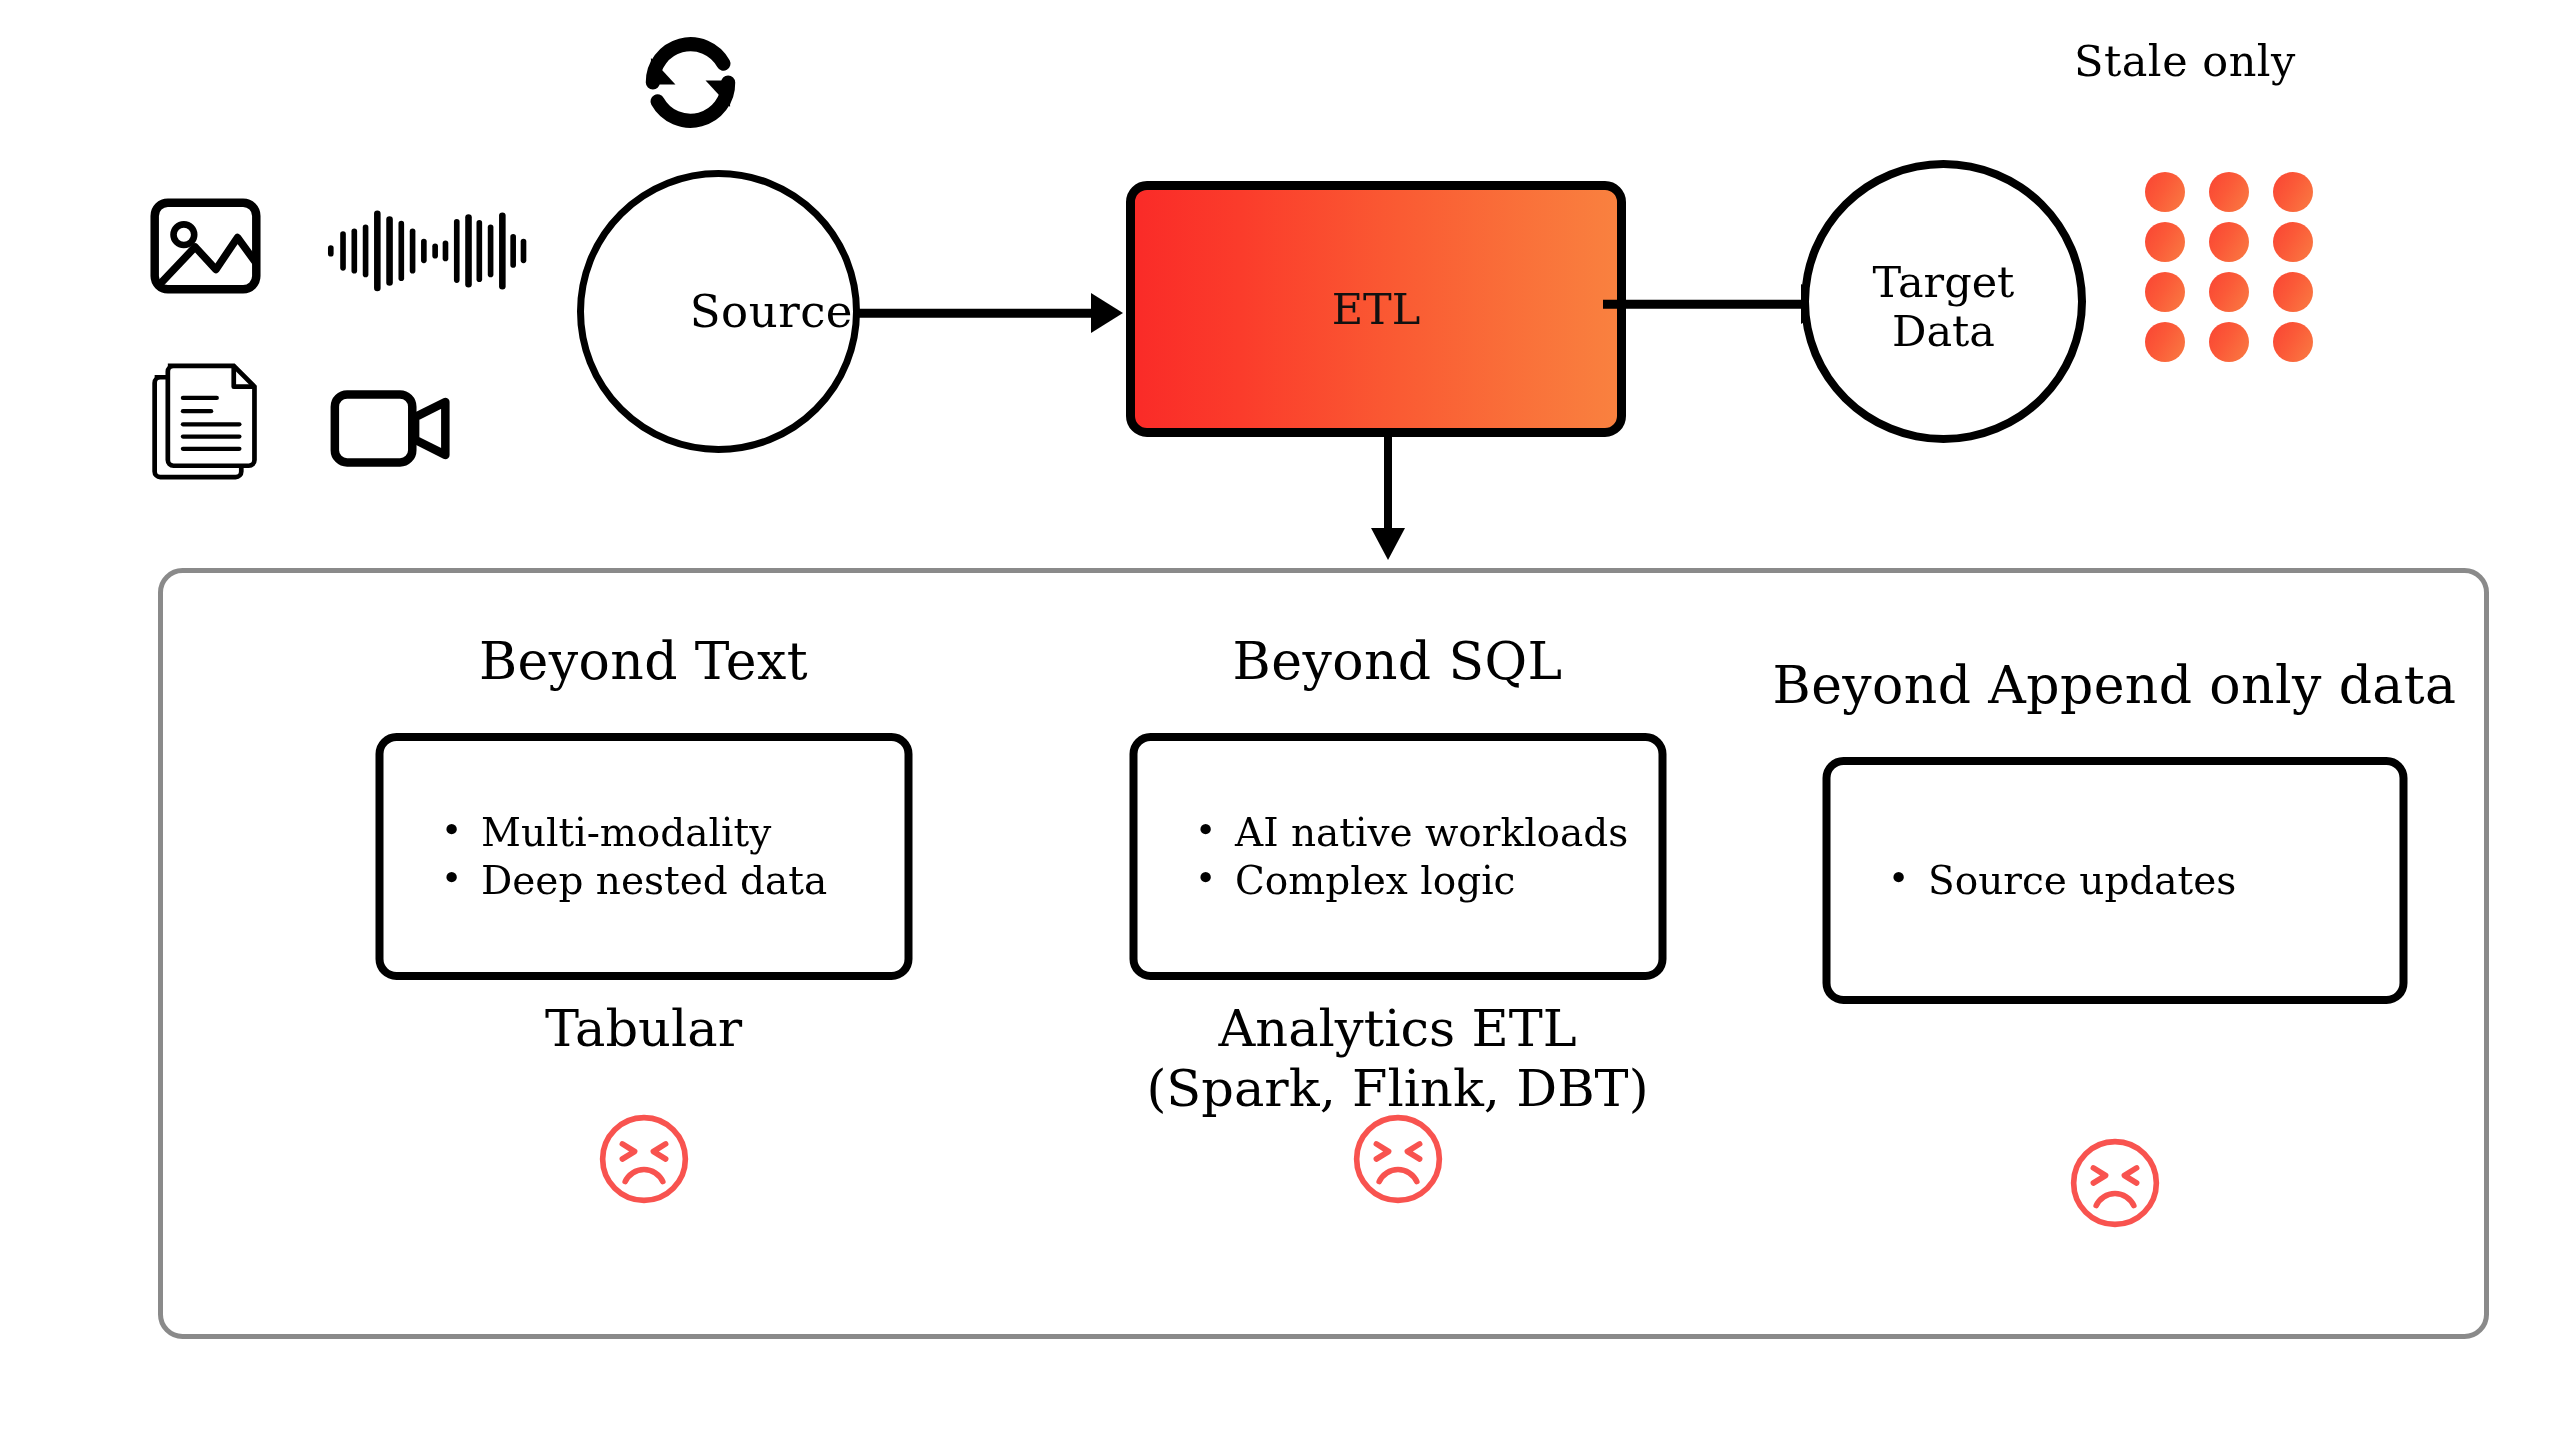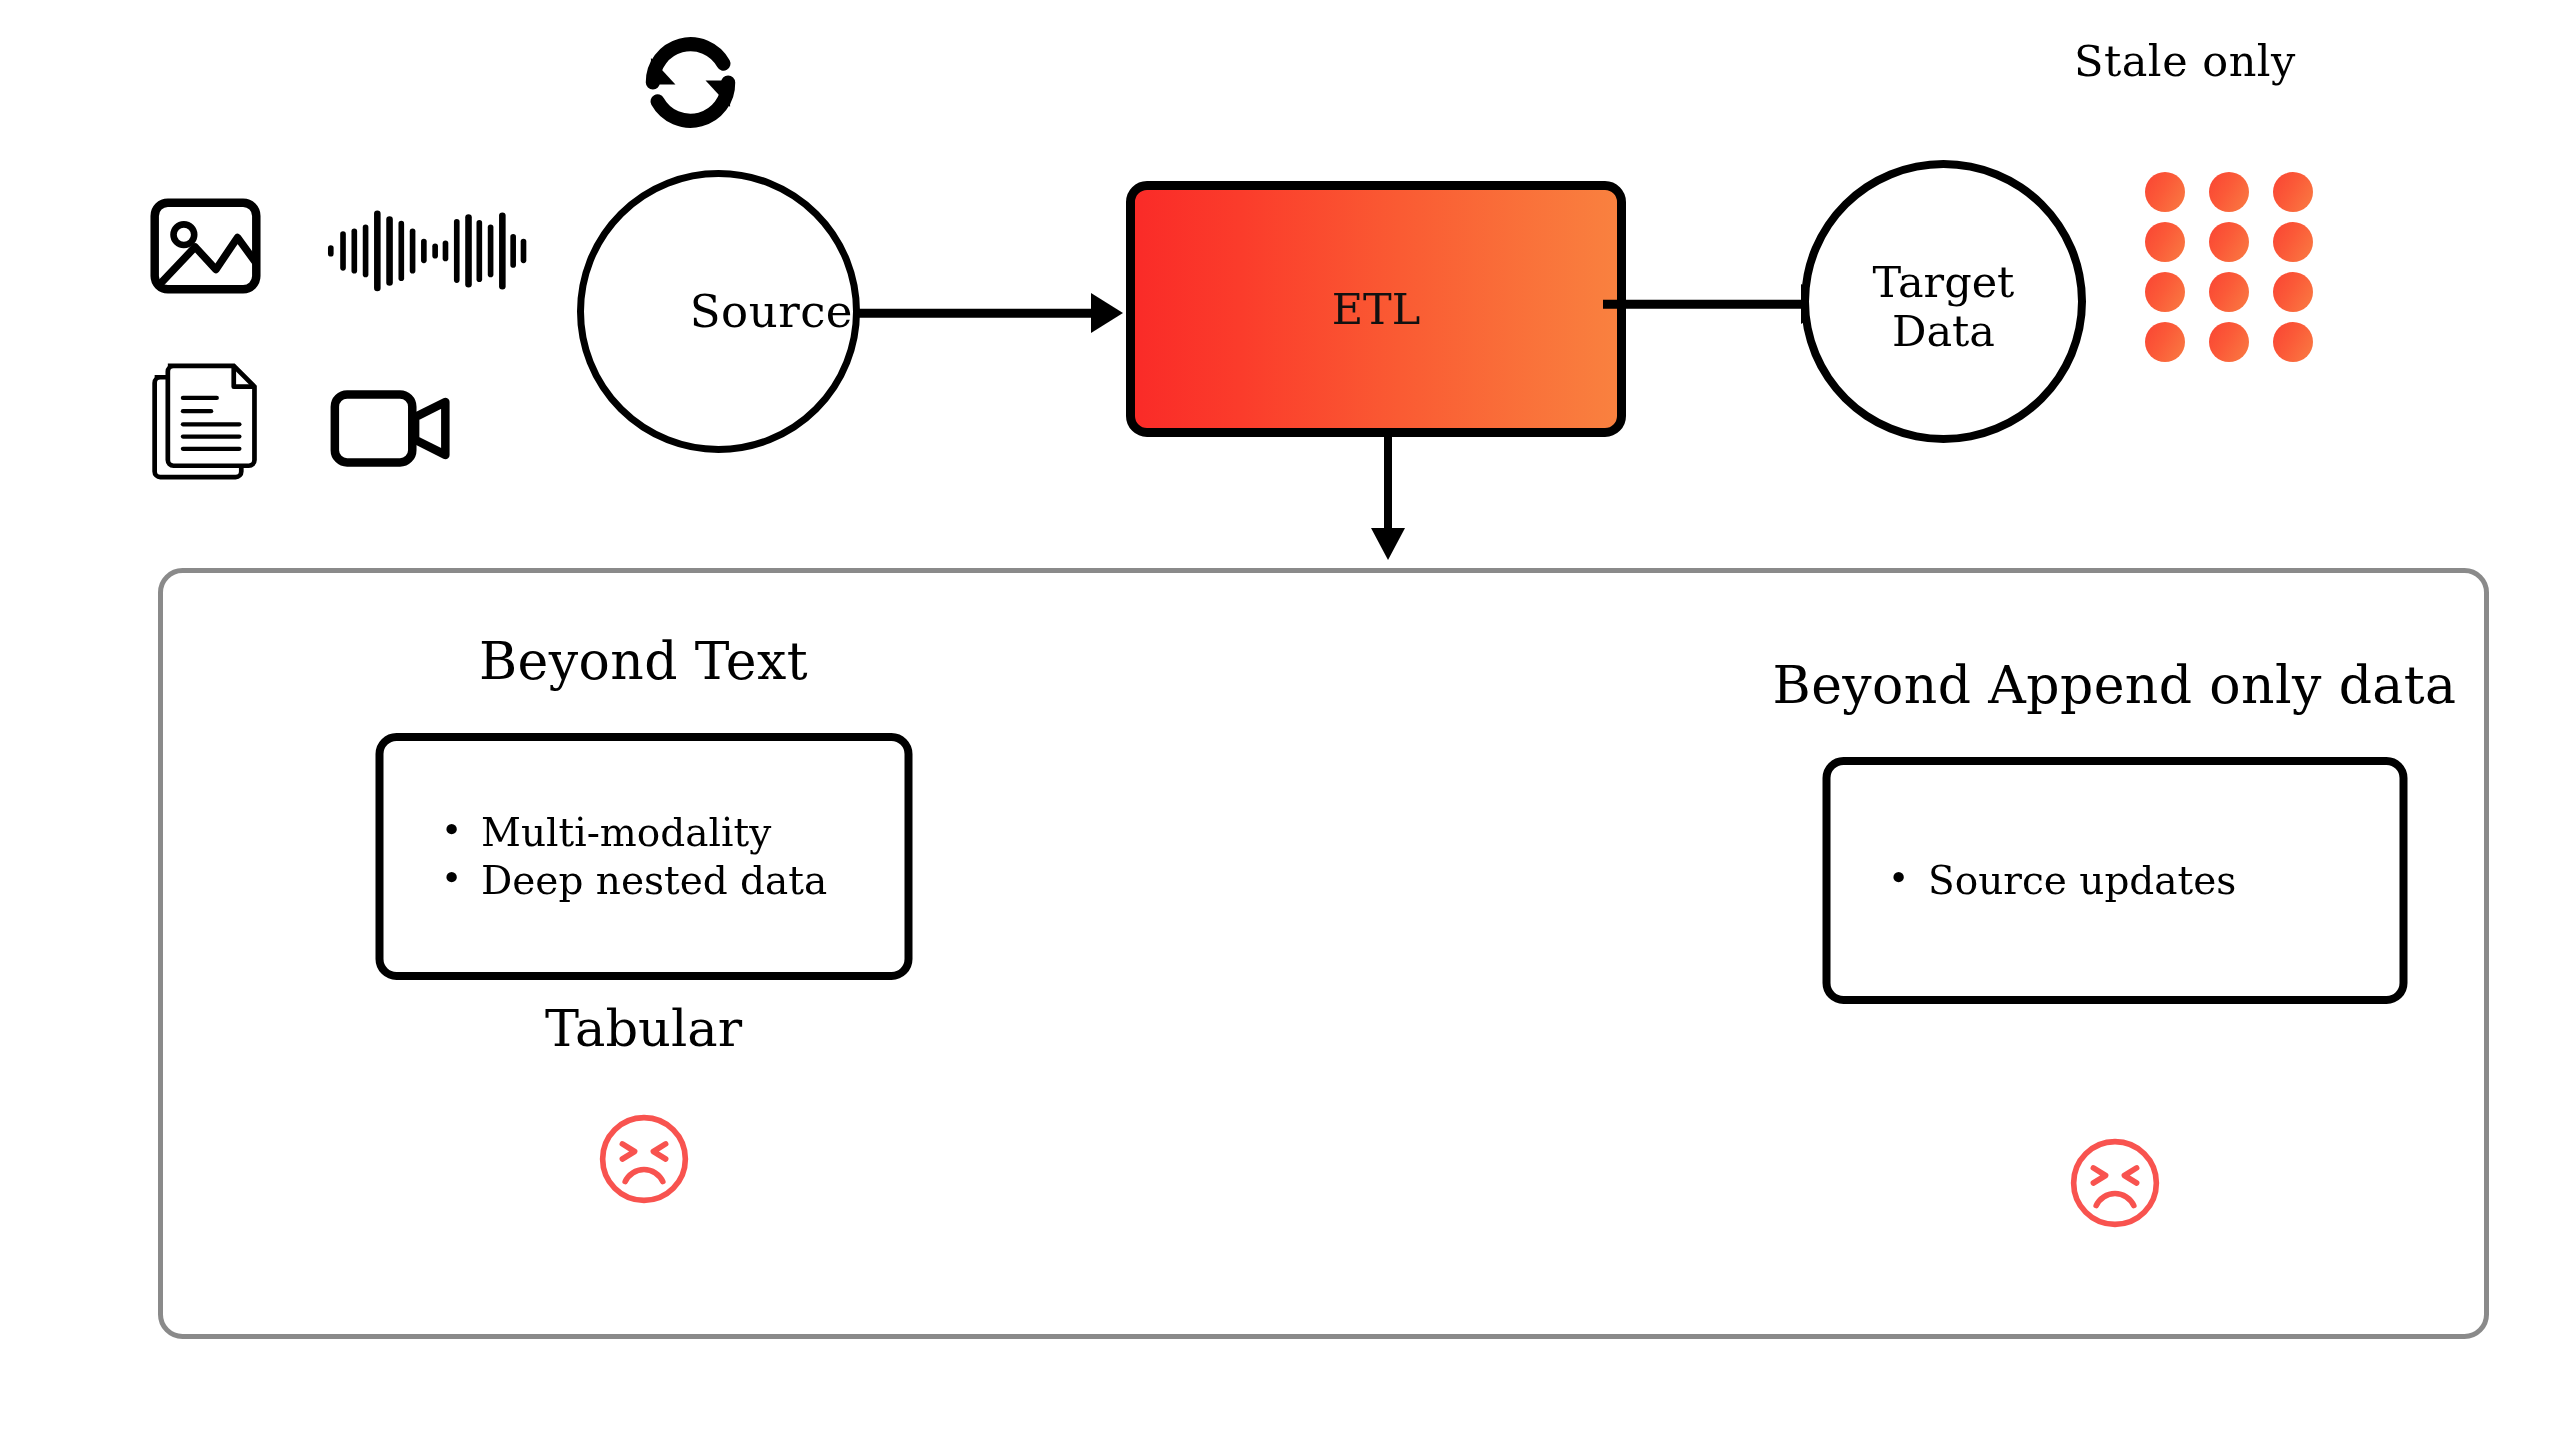--- a/index.html
+++ b/index.html
@@ -304,20 +304,39 @@
     <span class="sad-face">
       <svg viewBox="0 0 100 100" width="94" height="94">
         <circle cx="50" cy="50" r="44" fill="none" stroke="#F8534F" stroke-width="6"></circle>
         <path d="M27 34 L40 42 L27 50" fill="none" stroke="#F8534F" stroke-width="6" stroke-linecap="round" stroke-linejoin="round"></path>
         <path d="M73 34 L60 42 L73 50" fill="none" stroke="#F8534F" stroke-width="6" stroke-linecap="round" stroke-linejoin="round"></path>
         <path d="M30 74 A22 22 0 0 1 70 74" fill="none" stroke="#F8534F" stroke-width="6" stroke-linecap="round"></path>
       </svg>
     </span>
   </div>
 
+  <div class="column" id="col-1">
+    <div class="col-title">Beyond SQL</div>
+    <div class="col-box">
+      <ul>
+        <li>AI native workloads</li>
+        <li>Complex logic</li>
+      </ul>
+    </div>
+    <div class="col-caption">Analytics ETL
+(Spark, Flink, DBT)</div>
+    <span class="sad-face">
+      <svg viewBox="0 0 100 100" width="94" height="94">
+        <circle cx="50" cy="50" r="44" fill="none" stroke="#F8534F" stroke-width="6"></circle>
+        <path d="M27 34 L40 42 L27 50" fill="none" stroke="#F8534F" stroke-width="6" stroke-linecap="round" stroke-linejoin="round"></path>
+        <path d="M73 34 L60 42 L73 50" fill="none" stroke="#F8534F" stroke-width="6" stroke-linecap="round" stroke-linejoin="round"></path>
+        <path d="M30 74 A22 22 0 0 1 70 74" fill="none" stroke="#F8534F" stroke-width="6" stroke-linecap="round"></path>
+      </svg>
+    </span>
+  </div>
 
   <div class="column" id="col-2">
     <div class="col-title">Beyond Append only data</div>
     <div class="col-box">
       <ul>
         <li>Source updates</li>
       </ul>
     </div>
     <div class="col-caption"></div>
     <span class="sad-face">

